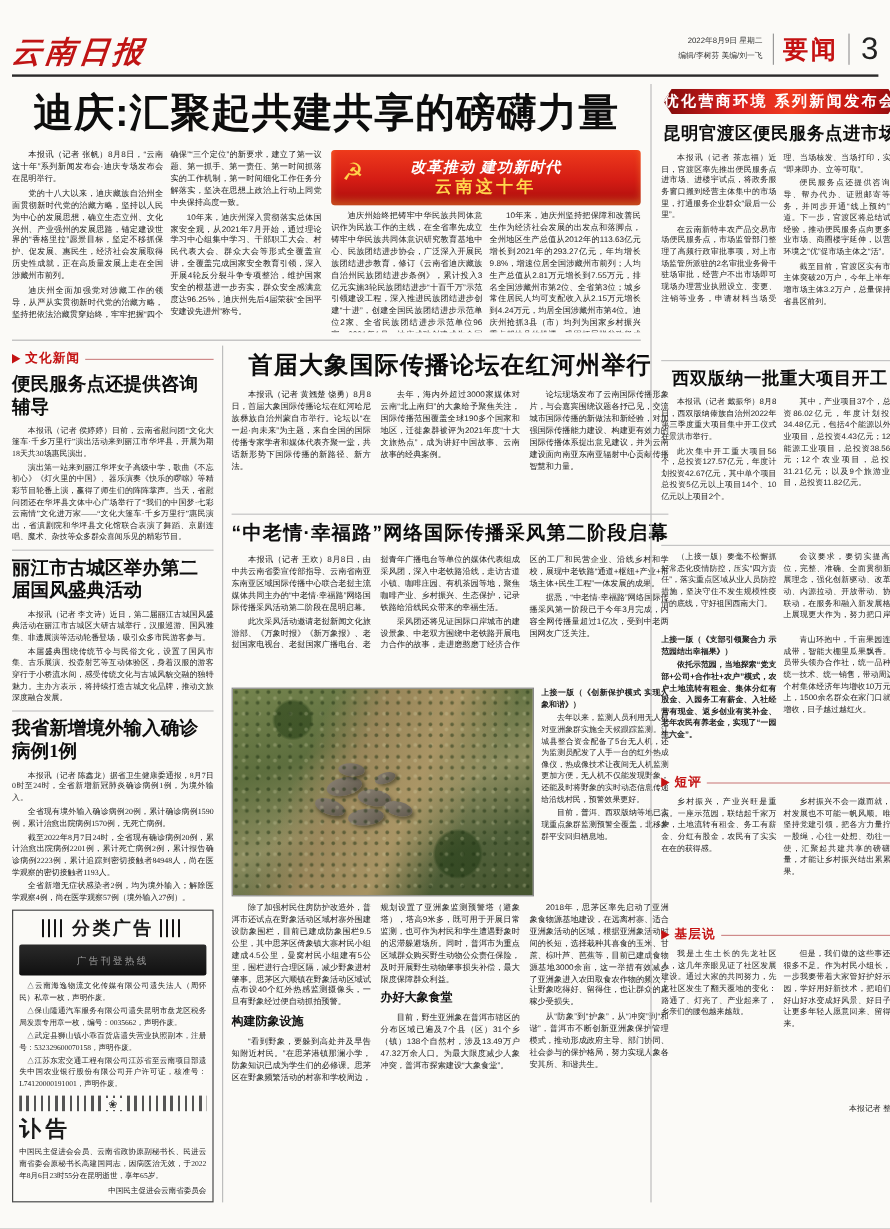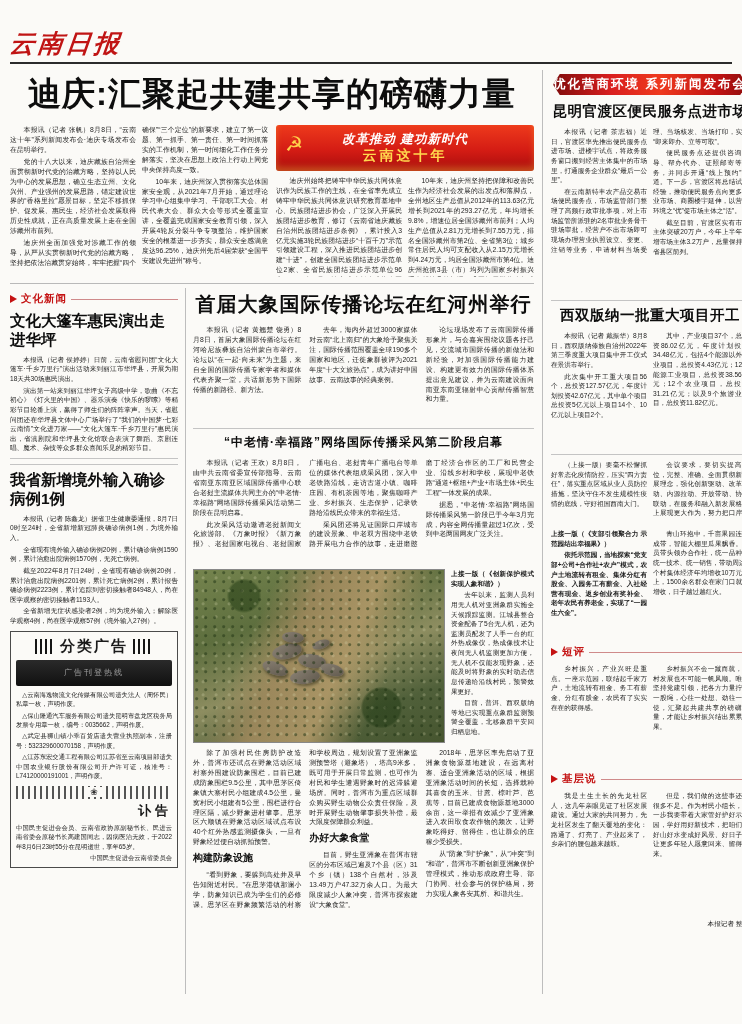--- a/index.html
+++ b/index.html
@@ -41,47 +41,47 @@
   .dq-right .txt{flex:1;overflow:hidden;margin-top:5px;}
   .decade-banner{position:relative;height:46px;border-radius:3px;flex:none;
       background:linear-gradient(180deg,#ee3a1c 0%,#d41c14 55%,#a80d0d 100%);
       display:flex;flex-direction:column;justify-content:center;align-items:center;
       box-shadow:inset 0 -4px 6px rgba(255,200,60,.35);}
   .decade-banner .emblem{position:absolute;left:9px;top:9px;color:#ffd24a;font-size:20px;line-height:1;}
   .decade-l1{font-style:italic;font-weight:900;color:#fff;font-size:12.5px;letter-spacing:1px;line-height:1.2;}
   .decade-l2{font-weight:900;color:#ffd74d;font-size:14px;letter-spacing:3px;line-height:1.2;}
   
   .lower{display:flex;}
-  .leftcol{width:168px;flex:none;}
+  .leftcol{width:168px;flex:none;font-family:Liberation Serif, serif;}
   .midcol{flex:1;border-left:1px solid #bdbdbd;margin-left:7px;padding-left:7px;}
   .lc-headline{font-size:15.5px;font-weight:900;line-height:1.25;margin:2px 0 5px;color:#0d0d0d;}
   .lc-art{margin-bottom:4px;}
   .lc-art .bod{font-size:6.6px;}
   
   .clsbox{border:1.5px solid #4a4a4a;padding:5px 5px 4px;margin-top:5px;}
   .cls-head{display:flex;align-items:center;justify-content:center;gap:5px;margin-bottom:4px;text-align:center;}
   .cls-bars{width:20px;height:15px;
       background:repeating-linear-gradient(90deg,#151515 0 2px,transparent 2px 5px);}
   .cls-title{font-size:15px;font-weight:900;letter-spacing:2px;}
   .cls-banner{height:26px;background:linear-gradient(180deg,#2a2a2a,#101010);border-radius:2px;
       display:flex;align-items:center;justify-content:center;margin-bottom:4px;}
   .cls-banner span{color:rgba(255,255,255,.55);font-size:8px;letter-spacing:2px;filter:blur(.4px);}
   .ads{font-size:6.3px;line-height:1.5;text-align:justify;color:#222;}
   .ads p{margin:0 0 2px;text-indent:1em;}
   .obit-orn{height:13px;margin:5px 0 3px;position:relative;
       background:repeating-linear-gradient(90deg,#555 0 2px,transparent 2px 6px);}
   .obit-orn i{position:absolute;left:50%;top:50%;transform:translate(-50%,-50%);
       background:#fbfaf7;padding:0 6px;font-style:normal;color:#333;font-size:9px;}
-  .obit-title{text-align:right;font-weight:900;font-size:13px;letter-spacing:4px;margin:2px 0 3px;}
+  .obit-title{text-align:left;font-weight:900;font-size:18px;letter-spacing:4px;margin:2px 0 3px;}
   .obit-text{font-size:6.3px;line-height:1.55;text-align:justify;}
   .obit-sign{font-size:6.3px;text-align:right;margin-top:2px;}
   
   .mid-headline{font-size:20px;font-weight:900;text-align:center;letter-spacing:1px;
                 margin:3px 0 7px;color:#0d0d0d;white-space:nowrap;}
-  .mid-headline.small{font-size:12px;}
+  .mid-headline.small{font-size:16px;}
   .mid-body{height:98px;overflow:hidden;margin-bottom:4px;}
   .mid-body2{height:106px;overflow:hidden;margin-bottom:5px;}
   
   .photo-block{display:flex;gap:6px;margin:2px 0 5px;}
   .photo{position:relative;width:250px;height:172px;flex:none;overflow:hidden;border:1px solid #888;
      background:
        radial-gradient(circle at 20% 15%,rgba(35,60,20,.55) 0 6%,transparent 7%),
        radial-gradient(circle at 75% 80%,rgba(30,55,18,.5) 0 8%,transparent 9%),
        linear-gradient(115deg,transparent 26%,rgba(158,136,92,.9) 40%,rgba(172,150,102,.95) 58%,transparent 74%),
        linear-gradient(160deg,#75844e 0%,#5d6e3e 30%,#8d8d60 55%,#50603a 78%,#46552f 100%);}
@@ -115,20 +115,30 @@
   .h128{height:128px;}
   .byline{font-size:6.6px;text-align:right;margin-top:1px;}
 </style>
 </head>
 <body>
 
 <div class="page">
 
   <div class="hdr">
     <div class="masthead">云南日报</div>
+    <div class="hdr-right">
+      <div class="dateline">
+        <div>2022年8月9日 星期二</div>
+        <div>编辑/李树芬 美编/刘一飞</div>
+      </div>
+      <div class="vbar"></div>
+      <div class="section-name">要闻</div>
+      <div class="vbar"></div>
+      <div class="page-no">3</div>
+    </div>
   </div>
 
   <div class="main-wrap">
 
     <div class="left-main">
 
       <div class="dq">
         <div class="dq-headline">迪庆:汇聚起共建共享的磅礴力量</div>
         <div class="dq-body">
           <div class="dq-left bod cols2">
@@ -154,28 +164,35 @@
       <div class="lower">
 
         <div class="leftcol">
           <div class="sec-head">
             <span class="sec-arrow"></span>
             <span class="sec-label">文化新闻</span>
             <span class="sec-line"></span>
           </div>
 
           <div class="lc-art">
-            <div class="lc-headline">文化大篷车惠民演出走进华坪</div>
+            <div class="lc-headline">便民服务点还提供咨询辅导</div>
             <div class="bod">
                 <p>本报讯（记者 侯婷婷）日前，云南省慰问团“文化大篷车·千乡万里行”演出活动来到丽江市华坪县，开展为期18天共30场惠民演出。</p>
                 <p>演出第一站来到丽江华坪女子高级中学，歌曲《不忘初心》《灯火里的中国》、器乐演奏《快乐的啰嗦》等精彩节目轮番上演，赢得了师生们的阵阵掌声。当天，省慰问团还在华坪县文体中心广场举行了“我们的中国梦·七彩云南情”文化进万家——“文化大篷车·千乡万里行”惠民演出，省滇剧院和华坪县文化馆联合表演了舞蹈、京剧连唱、魔术、杂技等众多群众喜闻乐见的精彩节目。</p>
               </div>
           </div>
           <hr class="rule-h">
 
+          <div class="lc-art">
+            <div class="lc-headline">丽江市古城区举办第二届国风盛典活动</div>
+            <div class="bod">
+                <p>本报讯（记者 李文诗）近日，第二届丽江古城国风盛典活动在丽江市古城区大研古城举行，汉服巡游、国风雅集、非遗展演等活动轮番登场，吸引众多市民游客参与。</p>
+                <p>本届盛典围绕传统节令与民俗文化，设置了国风市集、古乐展演、投壶射艺等互动体验区，身着汉服的游客穿行于小桥流水间，感受传统文化与古城风貌交融的独特魅力。主办方表示，将持续打造古城文化品牌，推动文旅深度融合发展。</p>
+              </div>
+          </div>
           <hr class="rule-h">
 
           <div class="lc-art">
             <div class="lc-headline">我省新增境外输入确诊病例1例</div>
             <div class="bod">
                 <p>本报讯（记者 陈鑫龙）据省卫生健康委通报，8月7日0时至24时，全省新增新冠肺炎确诊病例1例，为境外输入。</p>
                 <p>全省现有境外输入确诊病例20例，累计确诊病例1590例，累计治愈出院病例1570例，无死亡病例。</p>
                 <p>截至2022年8月7日24时，全省现有确诊病例20例，累计治愈出院病例2201例，累计死亡病例2例，累计报告确诊病例2223例，累计追踪到密切接触者84948人，尚在医学观察的密切接触者1193人。</p>
                 <p>全省新增无症状感染者2例，均为境外输入；解除医学观察4例，尚在医学观察57例（境外输入27例）。</p>
               </div>

